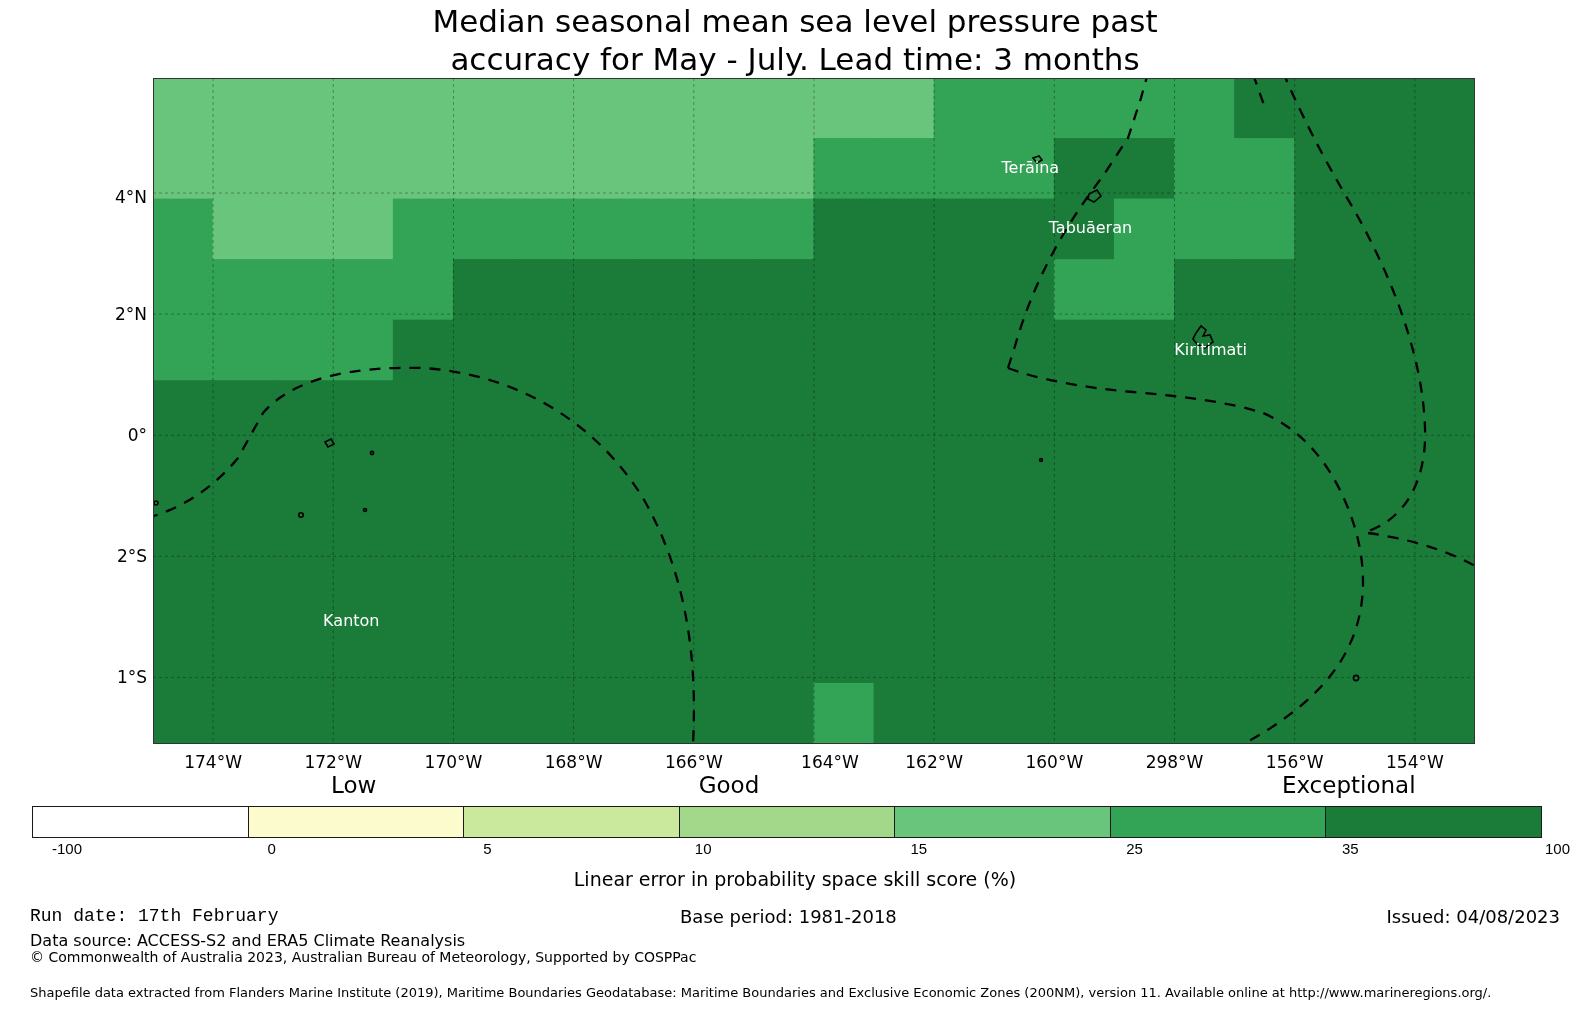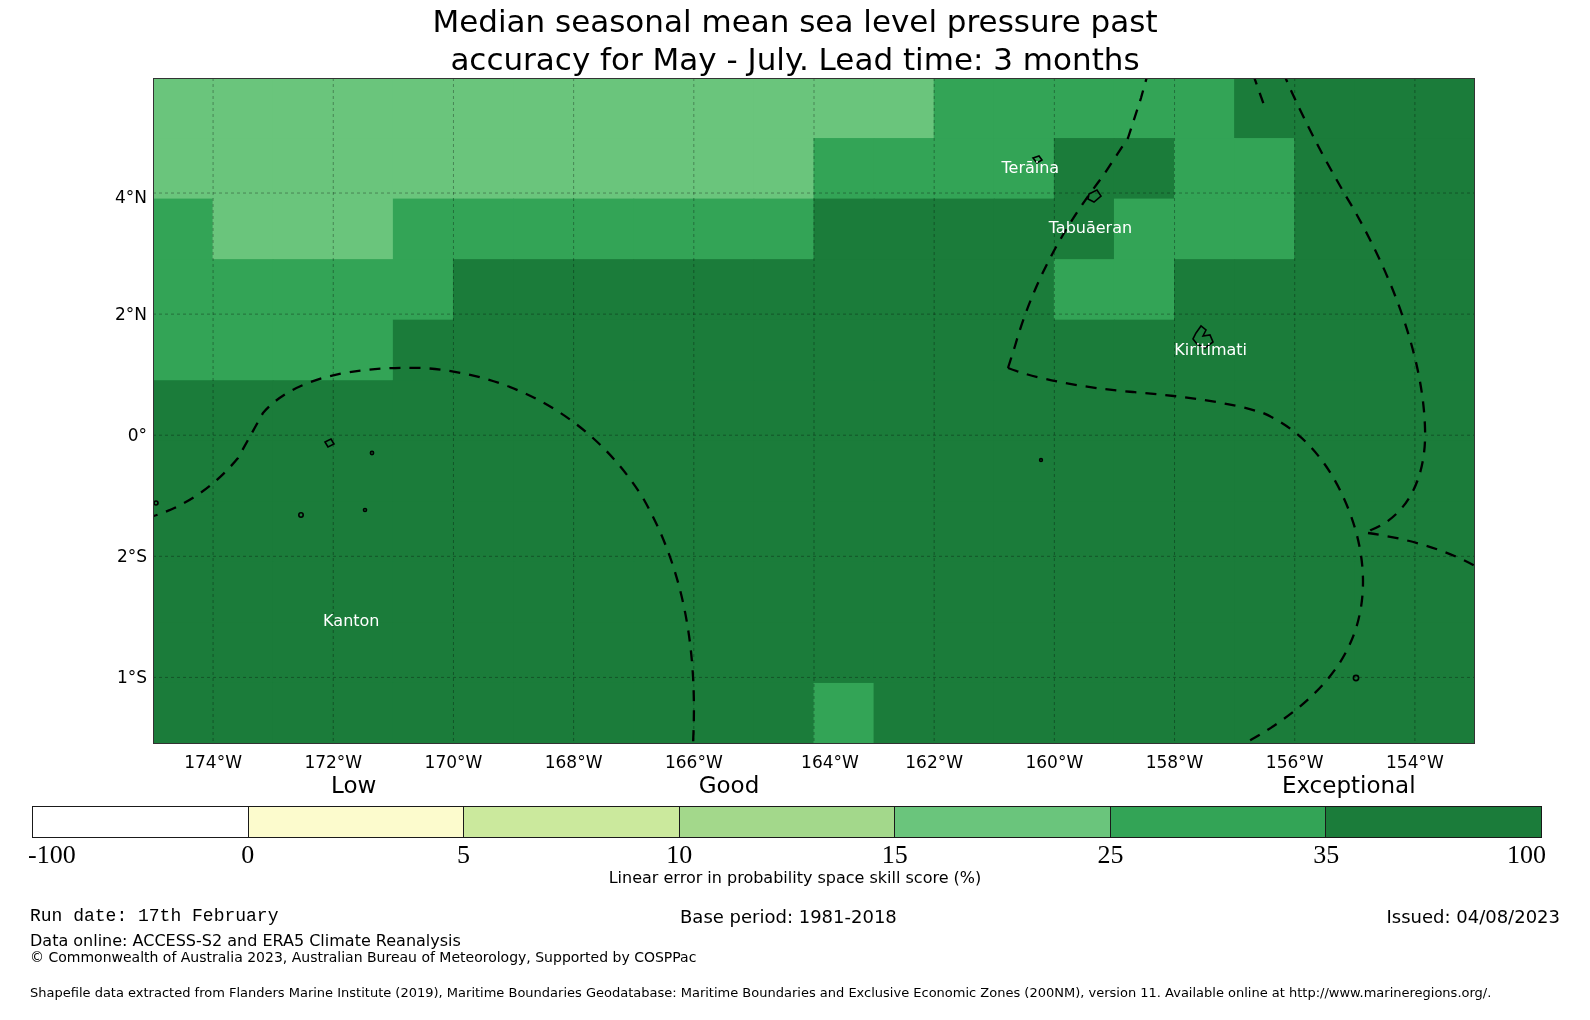--- a/index.html
+++ b/index.html
@@ -131,32 +131,33 @@
   #cb-ticks {
     position: absolute;
     left: 0;
     top: 840px;
     width: 1590px;
     height: 26px;
   }
   .cb-tick {
     position: absolute;
     top: 0;
-    font-size: 26px;
-    font-family: Liberation Serif, serif;
+    font-size: 15px;
+    font-family: Liberation Sans, sans-serif;
     transform: translateX(-50%);
     white-space: nowrap;
+    margin-left: 24px;
   }
   #cb-axis-label {
     position: absolute;
     left: 0;
     top: 868px;
     width: 1590px;
     text-align: center;
-    font-size: 16px;
+    font-size: 19px;
     font-family: "DejaVu Sans", sans-serif;
   }
 
   
   #footer-runrow {
     position: absolute;
     left: 0;
     top: 906px;
     width: 1590px;
     height: 26px;
@@ -522,21 +523,21 @@
   </div>
 <div id="xaxis">
     <div class="xtick" style="left: 60.0909px;">174°W</div>
     <div class="xtick" style="left: 180.273px;">172°W</div>
     <div class="xtick" style="left: 300.455px;">170°W</div>
     <div class="xtick" style="left: 420.636px;">168°W</div>
     <div class="xtick" style="left: 540.818px;">166°W</div>
     <div class="xtick" style="left: 661px; margin-left: 16px;">164°W</div>
     <div class="xtick" style="left: 781.182px;">162°W</div>
     <div class="xtick" style="left: 901.364px;">160°W</div>
-    <div class="xtick" style="left: 1021.55px;">158°W</div>
+    <div class="xtick" style="left: 1021.55px;">298°W</div>
     <div class="xtick" style="left: 1141.73px;">156°W</div>
     <div class="xtick" style="left: 1261.91px;">154°W</div>
   </div>
 
 <div id="cat-labels">
     <div class="cat-label" style="left: 353.63px;">Low</div>
     <div class="cat-label" style="left: 729px;">Good</div>
     <div class="cat-label" style="left: 1348.72px;">Exceptional</div>
   </div>
 
@@ -559,15 +560,15 @@
     <div class="cb-tick" style="left: 1326.29px;">35</div>
     <div class="cb-tick" style="transform: translateX(-100%); left: 1546px;">100</div>
   </div>
 <div id="cb-axis-label">Linear error in probability space skill score (%)</div>
 
 <div id="footer-runrow">
   <span id="run-date">Run date: 17th February</span>
   <span id="base-period">Base period: 1981-2018</span>
   <span id="issued">Issued: 04/08/2023</span>
 </div>
-<div id="data-source">Data online: ACCESS-S2 and ERA5 Climate Reanalysis</div>
+<div id="data-source">Data source: ACCESS-S2 and ERA5 Climate Reanalysis</div>
 <div id="copyright">© Commonwealth of Australia 2023, Australian Bureau of Meteorology, Supported by COSPPac</div>
 <div id="shapefile-note">Shapefile data extracted from Flanders Marine Institute (2019), Maritime Boundaries Geodatabase: Maritime Boundaries and Exclusive Economic Zones (200NM), version 11. Available online at http://www.marineregions.org/.</div>
 
 </body></html>

